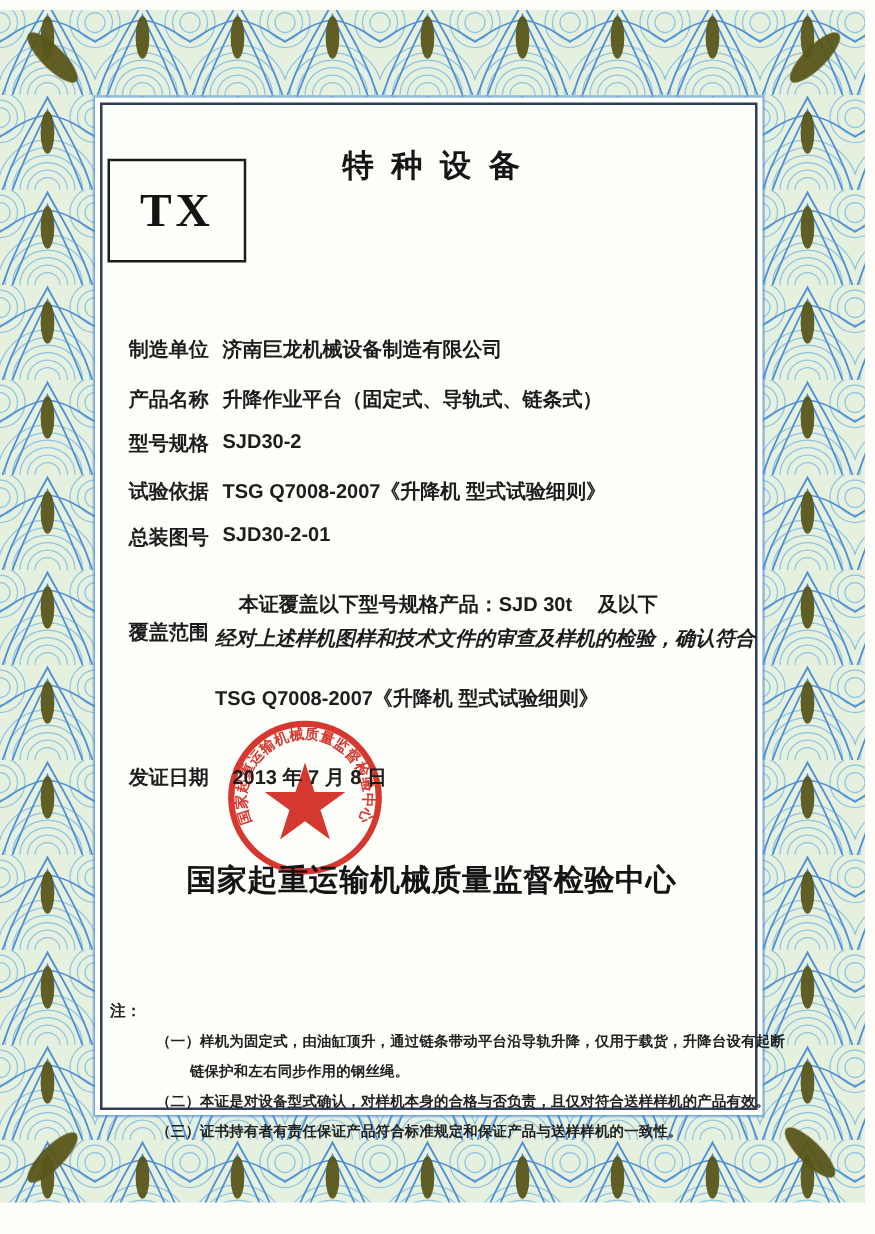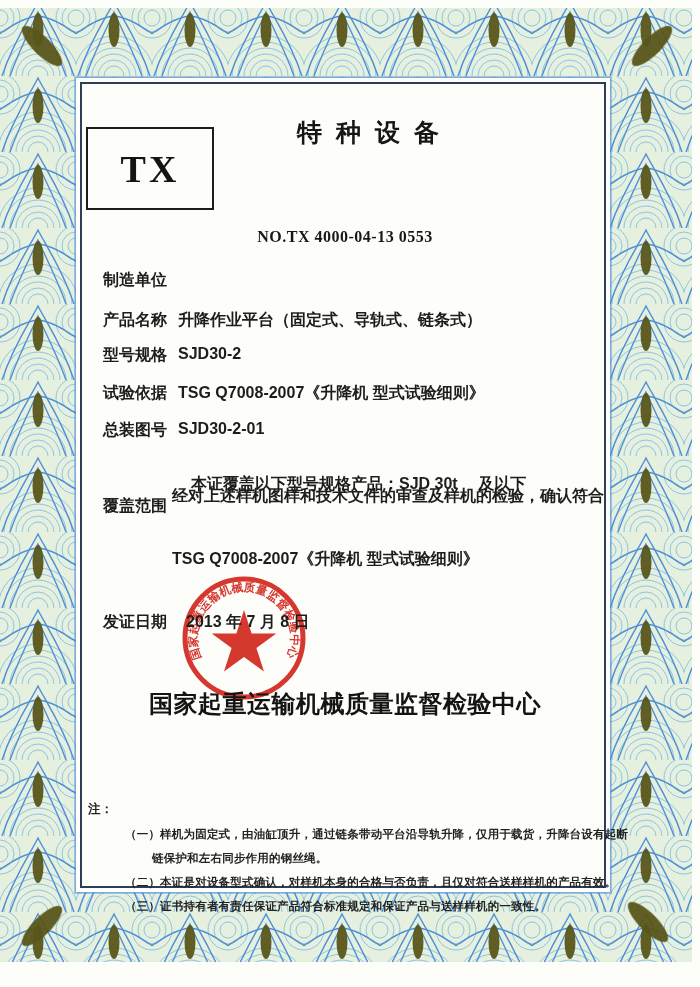--- a/index.html
+++ b/index.html
@@ -4,27 +4,27 @@
 <style>
   html,body{margin:0;padding:0;}
   body{width:700px;height:987px;background:#ffffff;overflow:hidden;
        font-family:"Liberation Sans", sans-serif;}
   .page{position:relative;width:700px;height:987px;background:#fdfdfa;}
   .border-art{position:absolute;left:0;top:0;z-index:0;}
   .panel{position:absolute;left:80px;top:82px;width:526px;height:806px;
          background:#fdfdf9;border:2px solid #2f3e57;box-sizing:border-box;
          box-shadow:0 0 0 4px #ffffff,0 0 0 6px rgba(77,143,214,.45);z-index:1;}
   .abs{position:absolute;z-index:2;}
-  .tx-box{left:86px;top:127px;width:128px;height:83px;border:2px solid #1c1c1c;
+  .tx-box{left:86px;top:127px;width:111px;height:83px;border:2px solid #1c1c1c;
           box-sizing:border-box;display:flex;align-items:center;justify-content:center;
           background:#fdfdf9;}
   .tx-box span{font-family:"Liberation Serif",serif;font-weight:bold;font-size:38px;
           letter-spacing:3px;color:#141414;}
   .center-line{left:83px;width:524px;text-align:center;color:#161616;}
-  .hdr-small{top:116px;font-size:25px;font-weight:600;letter-spacing:14px;text-indent:14px;padding-left:23px;}
+  .hdr-small{top:116px;font-size:25px;font-weight:600;letter-spacing:14px;text-indent:14px;}
   .big-title{top:150px;font-size:42px;font-weight:bold;letter-spacing:2px;color:#101010;}
   .cert-no{top:228px;font-family:"Liberation Serif",serif;font-weight:bold;
            font-size:16px;letter-spacing:.5px;color:#181818;}
   .f-label{font-size:16px;font-weight:bold;color:#1d1d1d;white-space:nowrap;}
   .f-value{font-size:16px;font-weight:bold;color:#1d1d1d;white-space:nowrap;}
   .stamp{left:176px;top:574px;width:136px;height:128px;z-index:2;opacity:.92;}
   .date-val{left:186px;top:612px;z-index:3;}
   .org-name{top:688px;font-size:24px;font-weight:bold;letter-spacing:.5px;color:#141414;z-index:3;}
   .notes-label{left:88px;top:801px;font-size:12.5px;font-weight:bold;color:#222;}
   .notes{left:125px;top:822px;width:512px;color:#222;}
@@ -72,39 +72,39 @@
     <rect x="76" y="78" width="534" height="814" fill="none" stroke="#4d8fd6" stroke-width="1.2" opacity=".7"></rect>
   </svg>
 
   <div class="panel"></div>
 
   <div class="abs tx-box">
     <span>TX</span>
   </div>
 
   <div class="abs center-line hdr-small">特种设备</div>
-  <div class="abs center-line cert-no">NO.TX 4000-04-13 0553</div>
 
   <div class="abs f-label" style="left:103px;top:270px;">制造单位</div>
+  <div class="abs f-value" style="left:178px;top:270px;">济南巨龙机械设备制造有限公司</div>
 
   <div class="abs f-label" style="left:103px;top:310px;">产品名称</div>
   <div class="abs f-value" style="left:178px;top:310px;">升降作业平台（固定式、导轨式、链条式）</div>
 
   <div class="abs f-label" style="left:103px;top:345px;">型号规格</div>
   <div class="abs f-value" style="left:178px;top:345px;">SJD30-2</div>
 
   <div class="abs f-label" style="left:103px;top:383px;">试验依据</div>
   <div class="abs f-value" style="left:178px;top:383px;">TSG Q7008-2007《升降机 型式试验细则》</div>
 
   <div class="abs f-label" style="left:103px;top:420px;">总装图号</div>
   <div class="abs f-value" style="left:178px;top:420px;">SJD30-2-01</div>
 
   <div class="abs f-label" style="left:103px;top:474px;margin-top:22px;">覆盖范围</div>
   <div class="abs f-value" style="left:172px;top:474px;margin-left:19px;">本证覆盖以下型号规格产品：SJD 30t　 及以下</div>
-  <div class="abs f-value" style="left:172px;top:486px;">经对上述样机图样和技术文件的审查及样机的检验，确认符合</div>
+  <div class="abs f-value" style="left:172px;top:501px;font-style:italic;">经对上述样机图样和技术文件的审查及样机的检验，确认符合</div>
   <div class="abs f-value" style="left:172px;top:549px;">TSG Q7008-2007《升降机 型式试验细则》</div>
 
   <div class="abs f-label" style="left:103px;top:612px;">发证日期</div>
   <div class="abs f-value date-val">2013 年 7 月 8 日</div>
 
   <svg class="abs stamp" viewBox="0 0 136 128">
     <circle cx="68" cy="64" r="59" fill="none" stroke="#d2281e" stroke-width="5"></circle>
     <polygon fill="#d2281e" points="68,36 60.4,59.5 35.7,59.5 55.6,74 48,97.5 68,83 88,97.5 80.4,74 100.3,59.5 75.6,59.5"></polygon>
     <path id="stampArc" d="M25.4 83.9 A47 47 0 0 1 68 17 A47 47 0 0 1 110.6 83.9" fill="none"></path>
     <text font-size="11.5" font-weight="bold" fill="#d2281e" letter-spacing="0.2" font-family="Liberation Sans, sans-serif">

